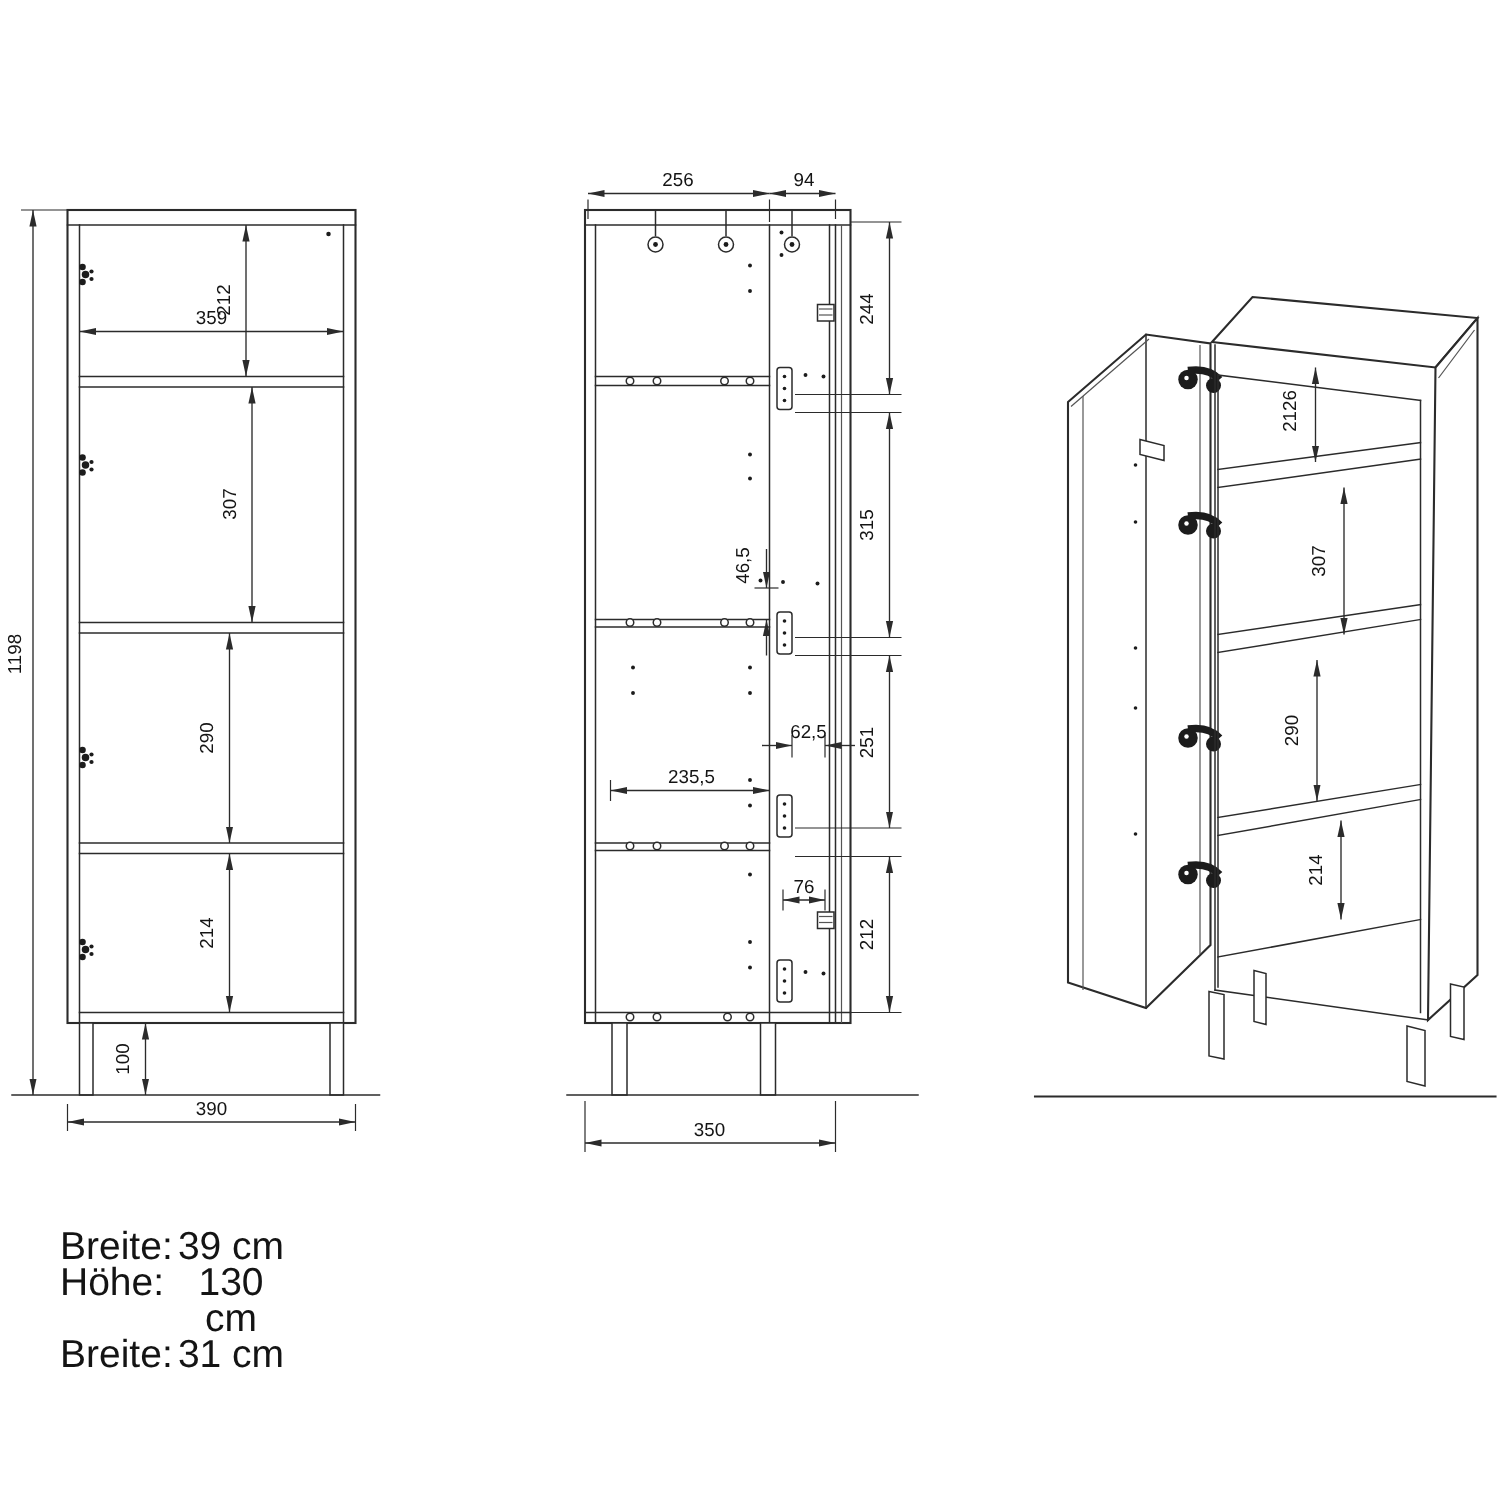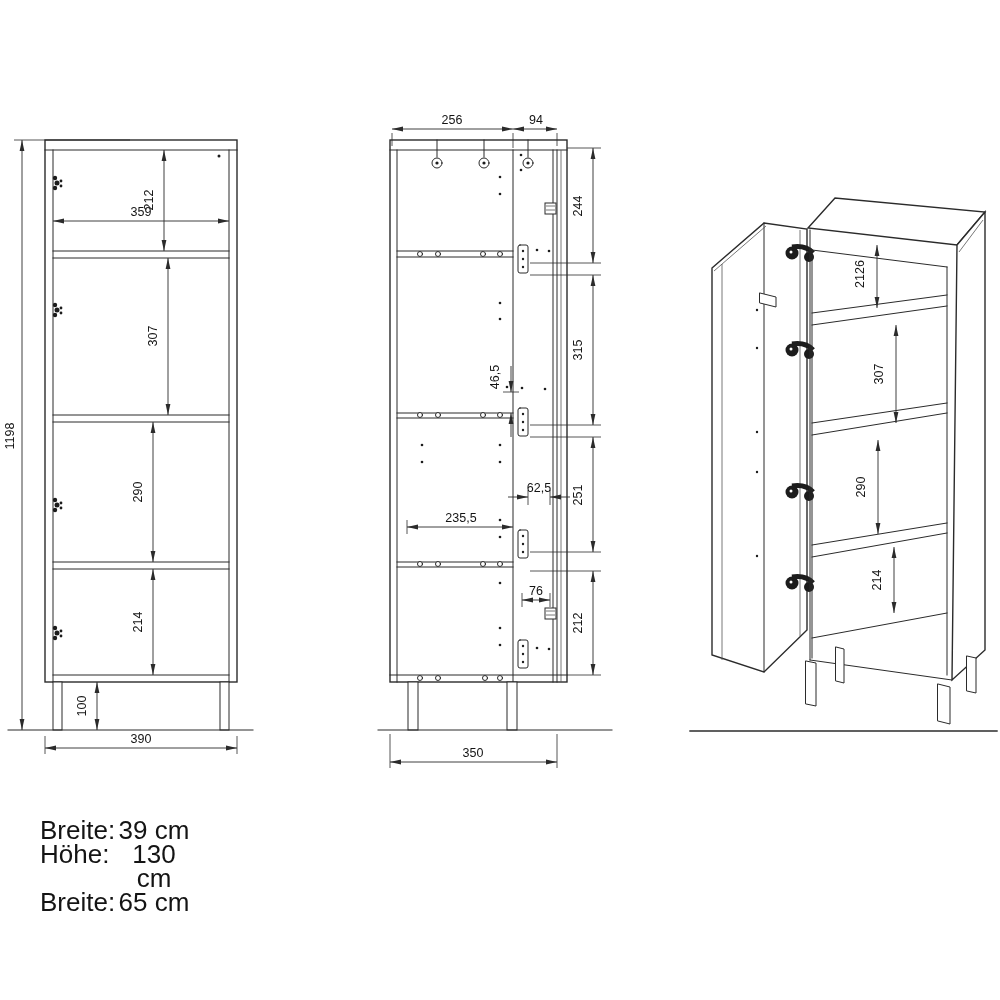--- a/index.html
+++ b/index.html
@@ -367,16 +367,16 @@
     <div class="spec-row">
       <span class="spec-label">Breite:</span>
       <span class="spec-value">39 cm</span>
     </div>
     <div class="spec-row">
       <span class="spec-label">Höhe:</span>
       <span class="spec-value">130 cm</span>
     </div>
     <div class="spec-row">
       <span class="spec-label">Breite:</span>
-      <span class="spec-value">65 cm</span>
+      <span class="spec-value">31 cm</span>
     </div>
   </div>
 </div>
 
 </body></html>

